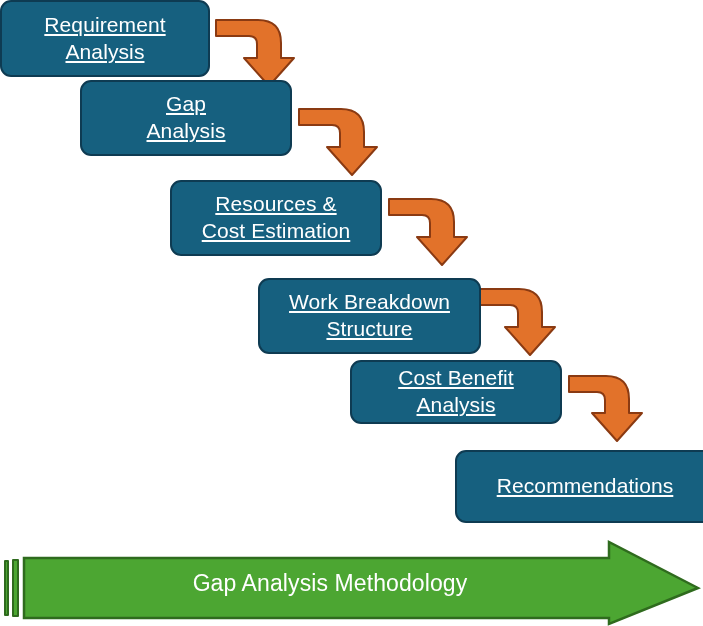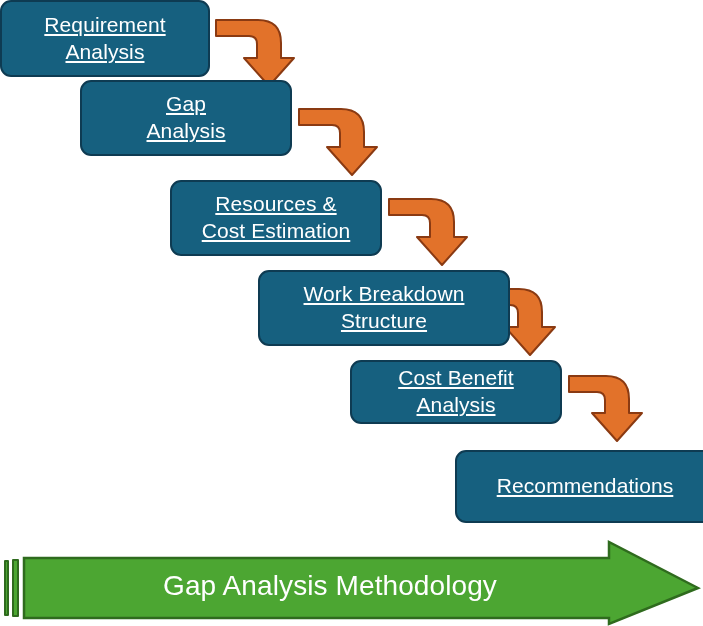--- a/index.html
+++ b/index.html
@@ -48,21 +48,21 @@
     text-decoration: underline;
   }
   .banner-label {
     position: absolute;
     left: 0;
     top: 570px;
     width: 660px;
     text-align: center;
     color: #ffffff;
     font-family: "Liberation Sans", sans-serif;
-    font-size: 28px;
+    font-size: 23px;
     letter-spacing: 0.1px;
     z-index: 4;
     pointer-events: none;
   }
 </style>
 </head>
 <body>
 
 <div id="diagram-root">
 
@@ -97,21 +97,21 @@
 
   <div class="step-box" style="left:0px;  top:0px;   width:210px; height:77px;">Requirement
 Analysis</div>
 
   <div class="step-box" style="left:80px; top:80px;  width:212px; height:76px;">Gap
 Analysis</div>
 
   <div class="step-box" style="left:170px;top:180px; width:212px; height:76px;">Resources &amp;
 Cost Estimation</div>
 
-  <div class="step-box" style="left:258px;top:270px; width:252px; height:76px;">Work Breakdown
+  <div class="step-box" style="left:258px;top:278px; width:223px; height:76px;">Work Breakdown
 Structure</div>
 
   <div class="step-box" style="left:350px;top:360px; width:212px; height:64px;">Cost Benefit
 Analysis</div>
 
   <div class="step-box" style="left:455px;top:450px; width:260px; height:73px;">Recommendations</div>
 
   <div class="banner-label">Gap Analysis Methodology</div>
 
 </div>

